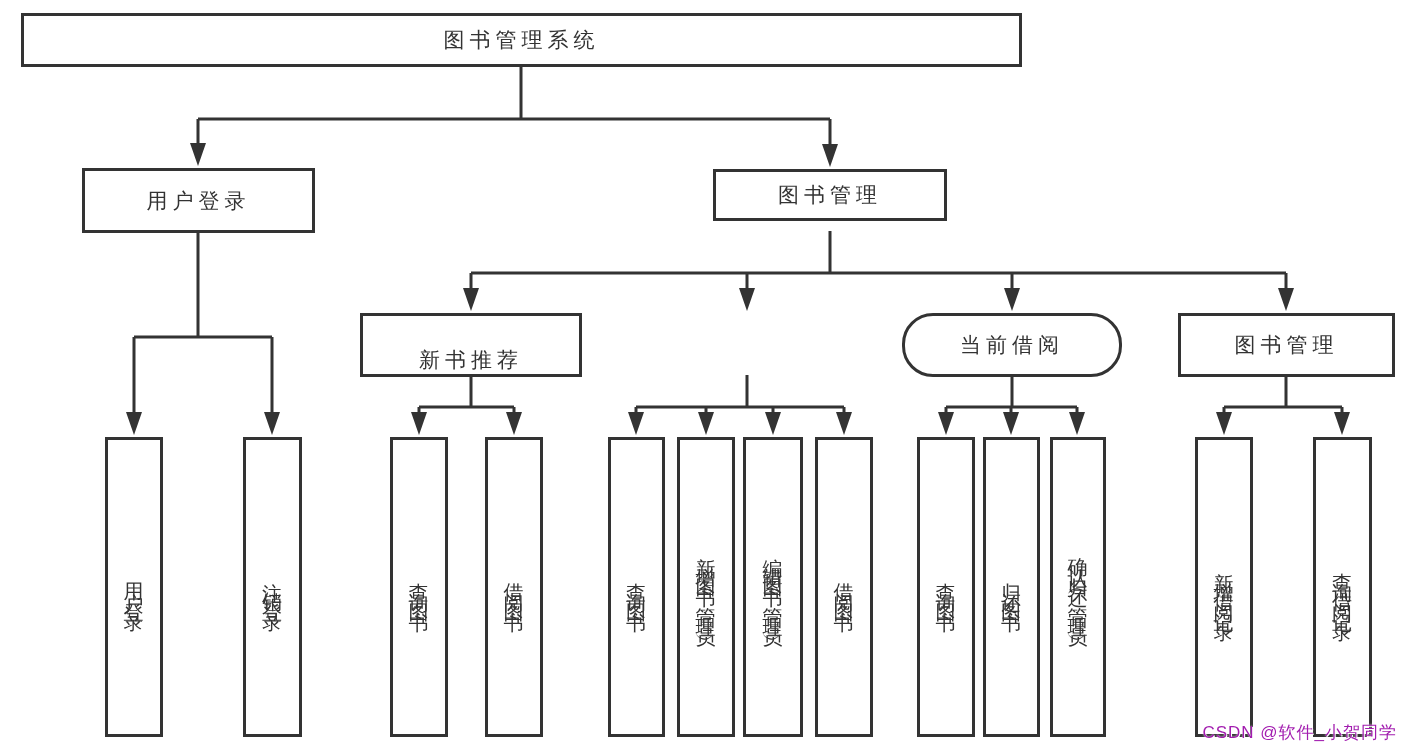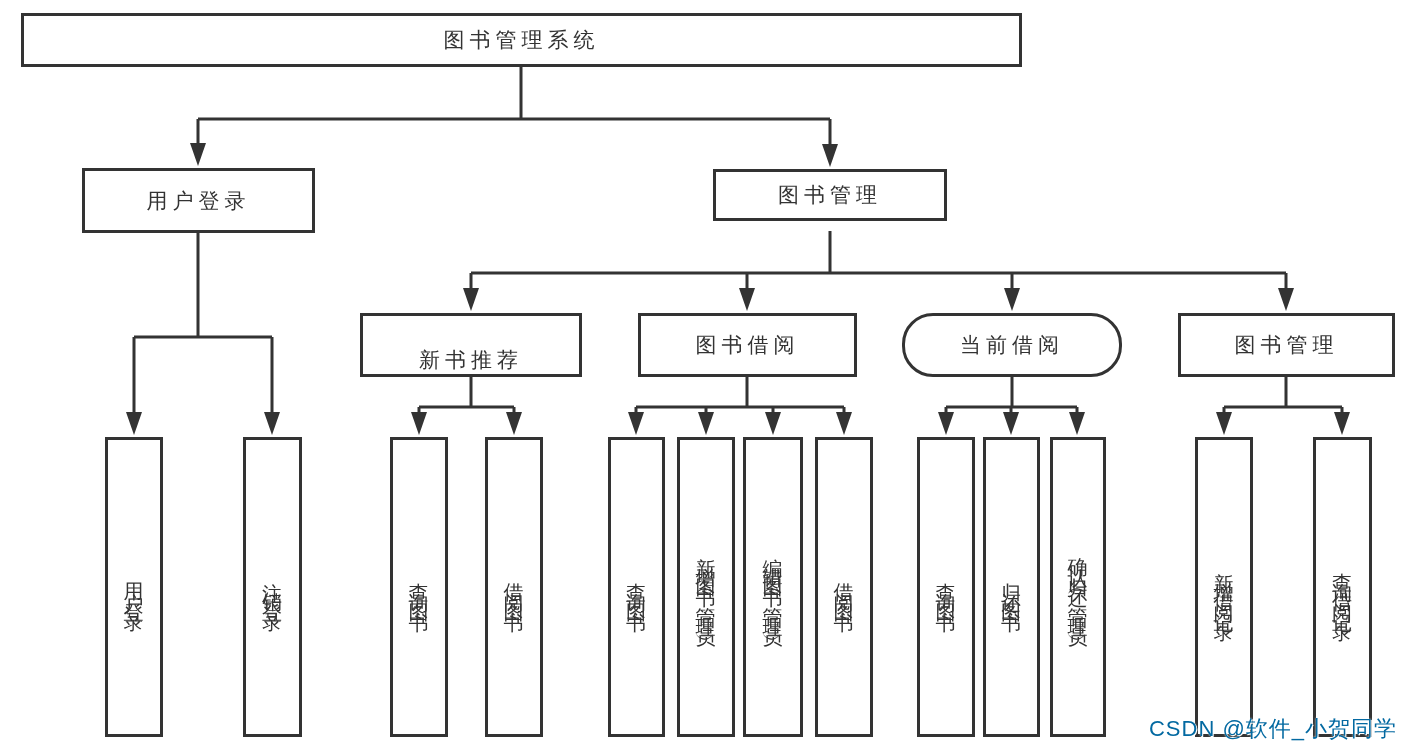--- a/index.html
+++ b/index.html
@@ -36,22 +36,22 @@
     writing-mode: vertical-rl;
     font-size: 20px;
     letter-spacing: 10px;
     color: #333333;
     line-height: 1;
   }
   .watermark {
     position: absolute;
     right: 8px;
     bottom: 3px;
-    font-size: 22px;
-    color: #0369a1;
+    font-size: 17px;
+    color: #a21caf;
     text-shadow: 0 0 2px #ffffff, 1px 1px 0 #ffffff;
     letter-spacing: 1px;
     white-space: nowrap;
   }
   
   #n-root   { left:21px;  top:13px;  width:1001px; height:54px; }
   #n-l2-0   { left:82px;  top:168px; width:233px;  height:65px; }
   #n-l2-1   { left:713px; top:169px; width:234px;  height:52px; }
   #n-l3-0   { left:360px; top:313px; width:222px;  height:64px;align-items:flex-end; }
   #n-l3-1   { left:638px; top:313px; width:219px;  height:64px; }
@@ -127,23 +127,20 @@
   <div class="node h" id="n-l2-0">
     <span>用户登录</span>
   </div>
   <div class="node h" id="n-l2-1">
     <span>图书管理</span>
   </div>
 
   <div class="node h" id="n-l3-0">
     <span>新书推荐</span>
   </div>
-  <div class="node h" id="n-l3-1">
-    <span>图书借阅</span>
-  </div>
   <div class="node h" id="n-l3-2">
     <span>当前借阅</span>
   </div>
   <div class="node h" id="n-l3-3">
     <span>图书管理</span>
   </div>
 
   <div class="node v leaf" id="n-leaf-0">
     <span>用户登录</span>
   </div>

